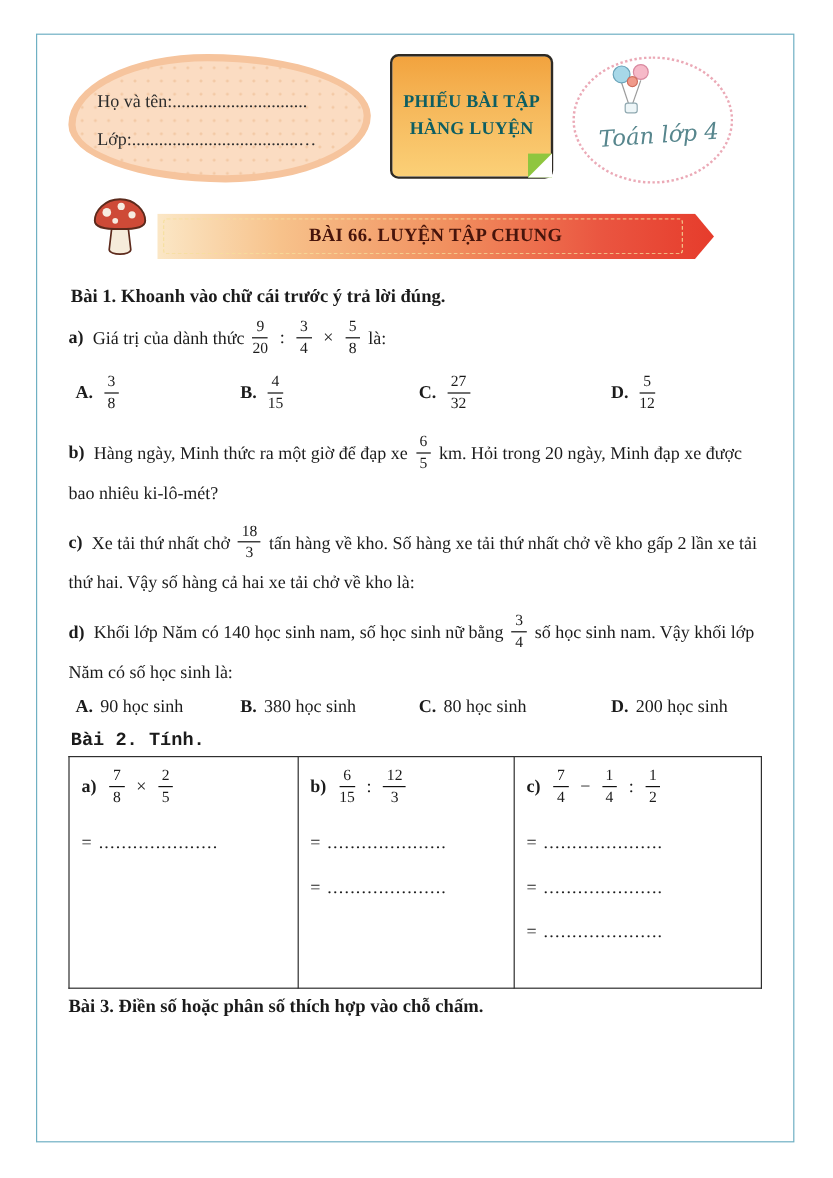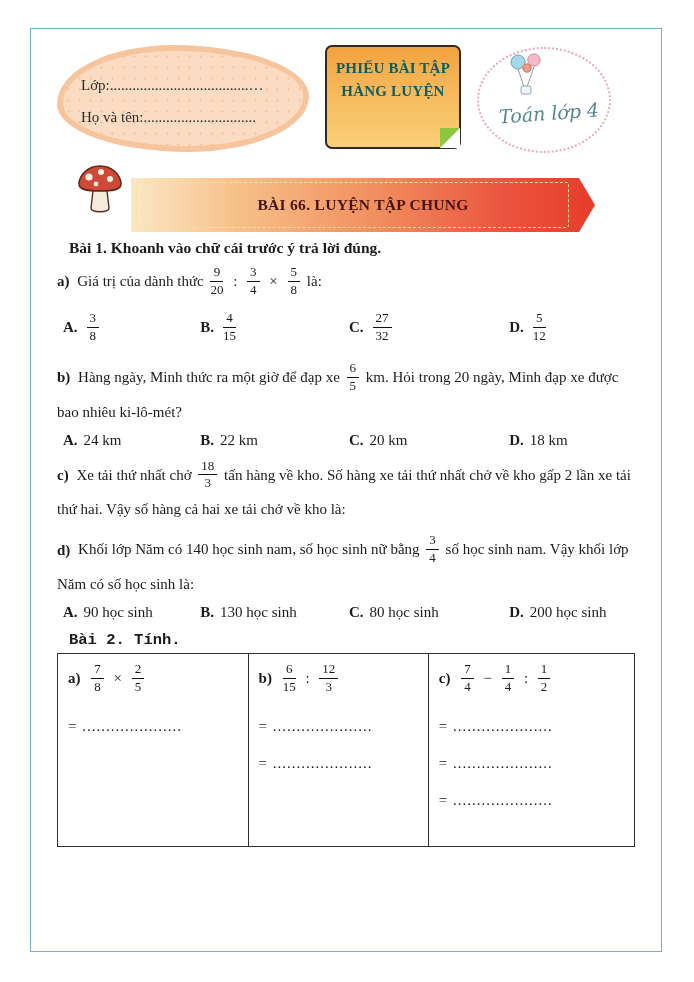--- a/index.html
+++ b/index.html
@@ -22,21 +22,21 @@
     background-size:11px 11px;
     border:6px solid #f6c49d;
     border-radius:46% 54% 48% 52% / 55% 48% 52% 45%;
     padding:18px 16px 12px 18px;
   }
   .name-box .line{line-height:2.15;font-size:15px;color:#2c2c2c;white-space:nowrap;overflow:hidden;}
   .note{
     width:136px;min-height:104px;box-sizing:border-box;position:relative;
     background:linear-gradient(180deg,#f2a33e 0%,#f6b95c 45%,#fbd077 100%);
     border:2px solid #2e2a24;border-radius:7px;
-    display:flex;flex-direction:column;align-items:center;
+    display:flex;flex-direction:column;align-items:center;justify-content:center;
     text-align:center;padding:10px 8px;
   }
   .note .nline{font-weight:bold;color:#0d5e62;font-size:15px;line-height:1.55;letter-spacing:.2px;}
   .note::after{
     content:'';position:absolute;right:-1px;bottom:-1px;width:0;height:0;
     border-top:20px solid #8fc63f;border-right:20px solid #fff;
   }
   .badge{
     width:134px;height:106px;box-sizing:border-box;position:relative;
     background:#fff;border:2.5px dotted #eba9b6;border-radius:50%;
@@ -46,33 +46,33 @@
   .badge-text{
     font-family:"DejaVu Serif", serif;font-style:italic;
     font-size:19px;color:#57868d;transform:rotate(-4deg);
     margin-top:26px;margin-left:10px;white-space:nowrap;
   }
 
   
   .banner{position:relative;margin:22px 6px 0 8px;height:44px;}
   .mushroom{position:absolute;left:10px;top:-12px;width:50px;height:54px;z-index:2;}
   .ribbon{
-    position:absolute;left:66px;right:34px;top:3px;height:54px;
+    position:absolute;left:66px;right:34px;top:3px;height:38px;
     background:linear-gradient(90deg,#fbe7c6 0%,#f7c28b 22%,#f1905f 52%,#ea5540 80%,#e63c2c 100%);
     clip-path:polygon(0 0, calc(100% - 16px) 0, 100% 50%, calc(100% - 16px) 100%, 0 100%);
     display:flex;align-items:center;justify-content:center;
   }
   .ribbon::before{
     content:'';position:absolute;top:4px;bottom:4px;left:5px;right:26px;
     border:1.6px dashed #f6df9b;border-radius:3px;pointer-events:none;
   }
   .ribbon-text{font-weight:bold;font-size:15.5px;color:#47140b;letter-spacing:.3px;position:relative;}
 
   
-  .sec-title{font-weight:bold;margin:20px 0 4px 12px;font-size:15.5px;}
+  .sec-title{font-weight:bold;margin:20px 0 4px 2px;font-size:15.5px;}
   p.q{margin:8px 0 4px 0;line-height:2.05;}
   .qlabel{font-weight:bold;margin-right:4px;}
   .frac{display:inline-block;vertical-align:middle;text-align:center;font-size:13px;line-height:1.15;margin:0 3px 3px 3px;}
   .frac .fnum{display:block;border-bottom:1.2px solid #111;padding:0 3px 1px 3px;}
   .frac .fden{display:block;padding-top:1px;}
   .op{margin:0 3px;}
   .options{display:grid;grid-template-columns:24% 26% 28% 22%;padding-left:6px;margin:4px 0 10px 0;align-items:center;}
   .options.tall{margin:8px 0 12px 0;min-height:40px;}
   .opt{white-space:nowrap;}
   .letter{font-weight:bold;margin-right:6px;}
@@ -85,22 +85,22 @@
   .dotline{margin-top:20px;letter-spacing:1px;white-space:nowrap;overflow:hidden;}
   .bai3-title{font-weight:bold;margin:6px 0 0 0;font-size:15.5px;}
 </style>
 </head>
 <body>
 
 <div class="frame">
 
   <div class="header">
     <div class="name-box">
+      <div class="line">Họ và tên:..............................</div>
       <div class="line">Lớp:.....................................…</div>
-      <div class="line">Họ và tên:..............................</div>
     </div>
     <div class="note">
       <div class="nline">PHIẾU BÀI TẬP</div>
       <div class="nline">HÀNG LUYỆN</div>
     </div>
     <div class="badge">
       <svg class="badge-balloons" viewBox="0 0 44 48">
         <line x1="13" y1="18" x2="19" y2="36" stroke="#9a9a9a" stroke-width="1"></line>
         <line x1="29" y1="16" x2="22" y2="36" stroke="#9a9a9a" stroke-width="1"></line>
         <circle cx="13" cy="11" r="7" fill="#a7d8e8" stroke="#6aa4ba" stroke-width="1"></circle>
@@ -152,43 +152,37 @@
       <span class="letter">D.</span><span class="frac"><span class="fnum">5</span><span class="fden">12</span></span>
     </span>
   </div>
 
   <p class="q">
     <span class="qlabel">b)</span>
     <span>Hàng ngày, Minh thức ra một giờ để đạp xe</span>
     <span class="frac"><span class="fnum">6</span><span class="fden">5</span></span>
     <span>km. Hỏi trong 20 ngày, Minh đạp xe được bao nhiêu ki-lô-mét?</span>
   </p>
-  <div class="options">
-    <span class="opt"><span class="letter">A.</span><span>24 km</span></span>
-    <span class="opt"><span class="letter">B.</span><span>22 km</span></span>
-    <span class="opt"><span class="letter">C.</span><span>20 km</span></span>
-    <span class="opt"><span class="letter">D.</span><span>18 km</span></span>
-  </div>
 
   <p class="q">
     <span class="qlabel">c)</span>
     <span>Xe tải thứ nhất chở</span>
     <span class="frac"><span class="fnum">18</span><span class="fden">3</span></span>
     <span>tấn hàng về kho. Số hàng xe tải thứ nhất chở về kho gấp 2 lần xe tải thứ hai. Vậy số hàng cả hai xe tải chở về kho là:</span>
   </p>
 
   <p class="q">
     <span class="qlabel">d)</span>
     <span>Khối lớp Năm có 140 học sinh nam, số học sinh nữ bằng</span>
     <span class="frac"><span class="fnum">3</span><span class="fden">4</span></span>
     <span>số học sinh nam. Vậy khối lớp Năm có số học sinh là:</span>
   </p>
   <div class="options">
     <span class="opt"><span class="letter">A.</span><span>90 học sinh</span></span>
-    <span class="opt"><span class="letter">B.</span><span>130 học sinh</span></span>
+    <span class="opt"><span class="letter">B.</span><span>380 học sinh</span></span>
     <span class="opt"><span class="letter">C.</span><span>80 học sinh</span></span>
     <span class="opt"><span class="letter">D.</span><span>200 học sinh</span></span>
   </div>
 
   <div class="sec-title" style="margin-top:6px;font-family:Liberation Mono, monospace;">Bài 2. Tính.</div>
   <table class="calc">
     <tbody>
         <tr>
       <td class="c0">
         <div class="expr">
@@ -219,14 +213,15 @@
           <span class="frac"><span class="fnum">1</span><span class="fden">2</span></span>
         </div>
         <div class="dotline">= .....................</div>
         <div class="dotline">= .....................</div>
         <div class="dotline">= .....................</div>
       </td>
     </tr>
   </tbody>
     </table>
 
+  <div class="bai3-title">Bài 3. Điền số hoặc phân số thích hợp vào chỗ chấm.</div>
 
 </div>
 
 </body></html>

